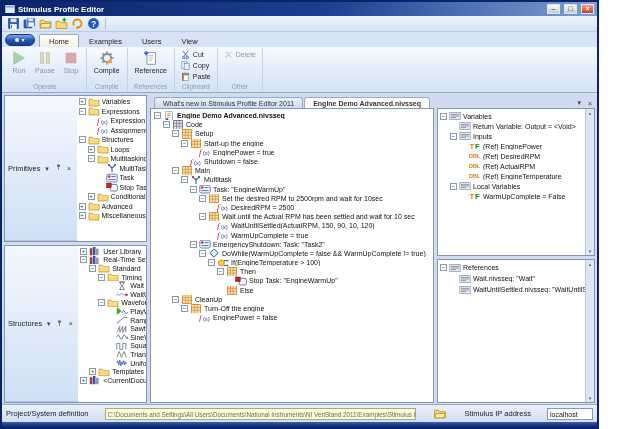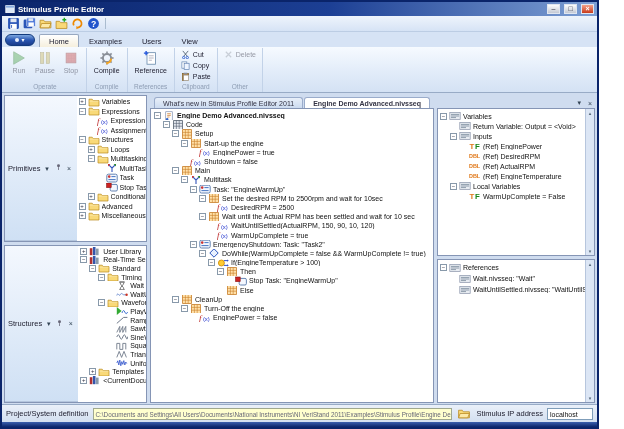--- a/index.html
+++ b/index.html
@@ -74,21 +74,21 @@
   .doccontent{flex:1;display:flex;gap:3px;overflow:hidden;}
   .seqpane{flex:1;background:#fff;border:1px solid #8595b5;overflow:hidden;padding:2px 0 0 3px;}
   .rightcol{flex:0 0 158px;display:flex;flex-direction:column;gap:3px;overflow:hidden;}
   .rpane{background:#fff;border:1px solid #8595b5;display:flex;overflow:hidden;}
   .rpane .inner{flex:1;padding:2px 0 0 2px;overflow:hidden;}
   #vars-pane{flex:0 0 148px;}
   #refs-pane{flex:1;}
   .vscroll{flex:0 0 9px;background:#dce6f5;border-left:1px solid #b7c6dd;display:flex;flex-direction:column;justify-content:space-between;align-items:center;font-size:5px;color:#567;padding:1px 0;}
 
   
-  .statusbar{flex:0 0 18px;background:linear-gradient(#eaf0f9,#d3dff0);border-top:1px solid #98abc6;display:flex;align-items:center;gap:4px;padding:0 4px;}
+  .statusbar{flex:0 0 18px;background:linear-gradient(#eaf0f9,#d3dff0);border-top:1px solid #98abc6;display:flex;align-items:center;gap:16px;padding:0 4px;}
   .slabel{font-size:7.5px;color:#223;white-space:nowrap;}
   .spath{flex:1;height:12px;background:#ffffce;border:1px solid #a0a890;font-size:6.3px;color:#667;line-height:11px;padding:0 2px;white-space:nowrap;overflow:hidden;}
   .sfolder{width:16px;height:13px;display:inline-flex;}
   .sfolder svg{width:100%;height:100%;}
   .ginput{width:46px;height:12px;background:#fff;border:1px solid #7f9db9;font-size:7px;color:#111;line-height:11px;padding:0 2px;overflow:hidden;}
   .bottomedge{flex:0 0 5px;background:linear-gradient(#3a5fae,#0a246a);}
 </style>
 </head>
 <body>
 

